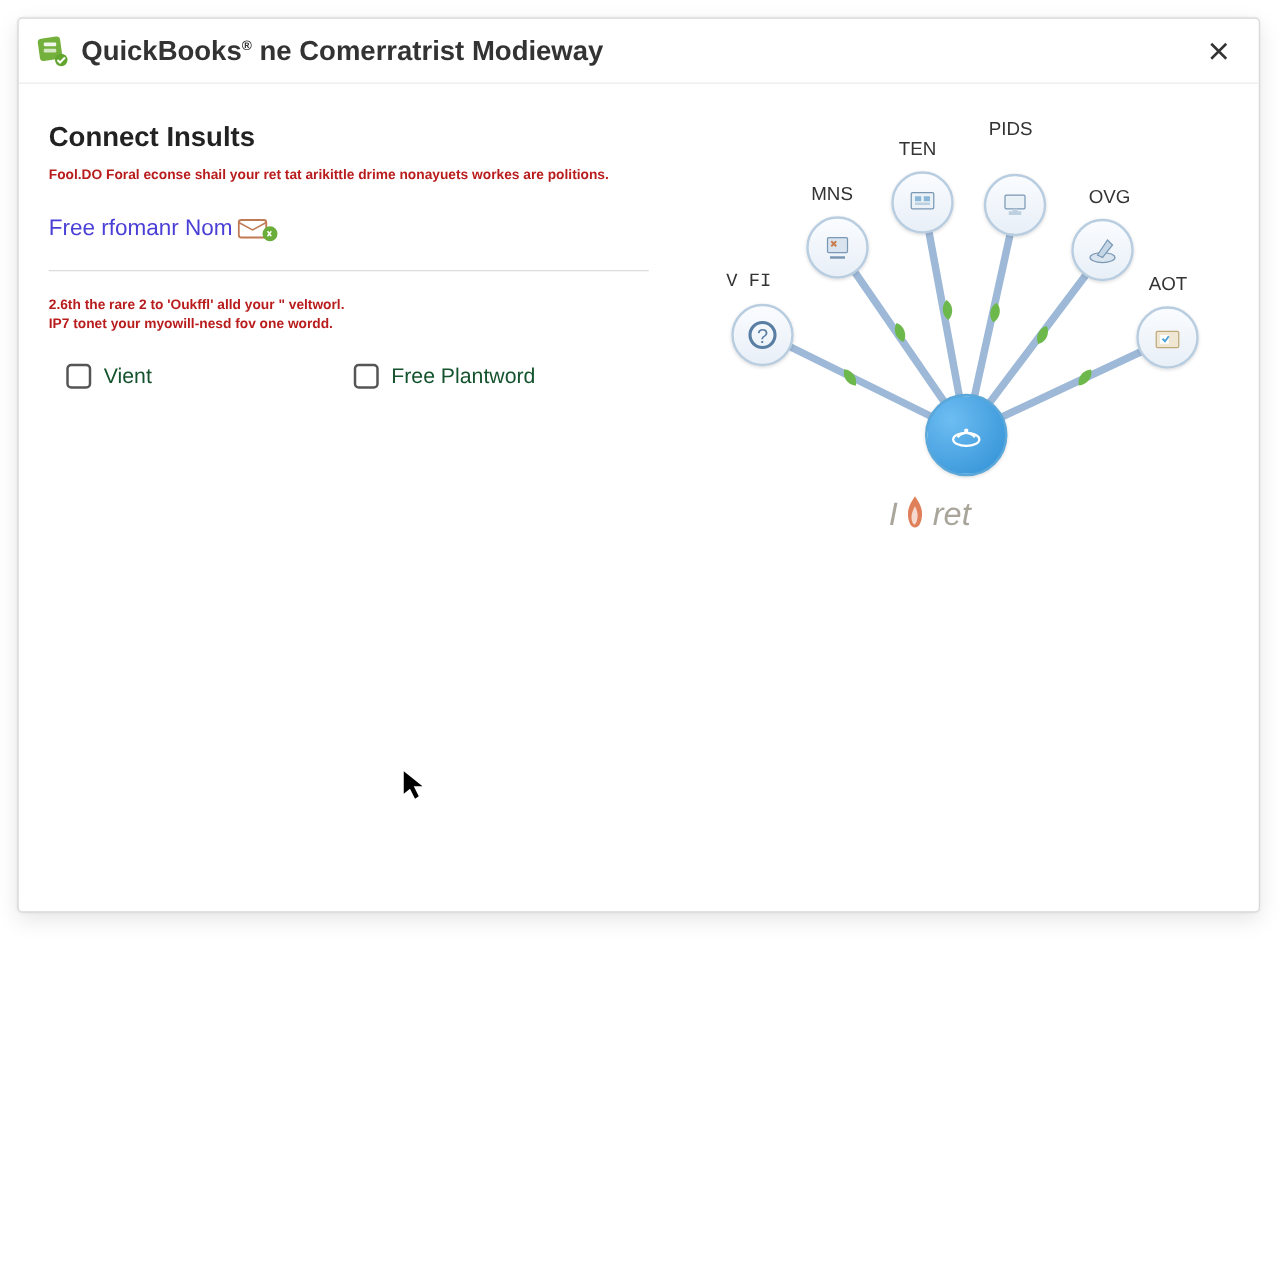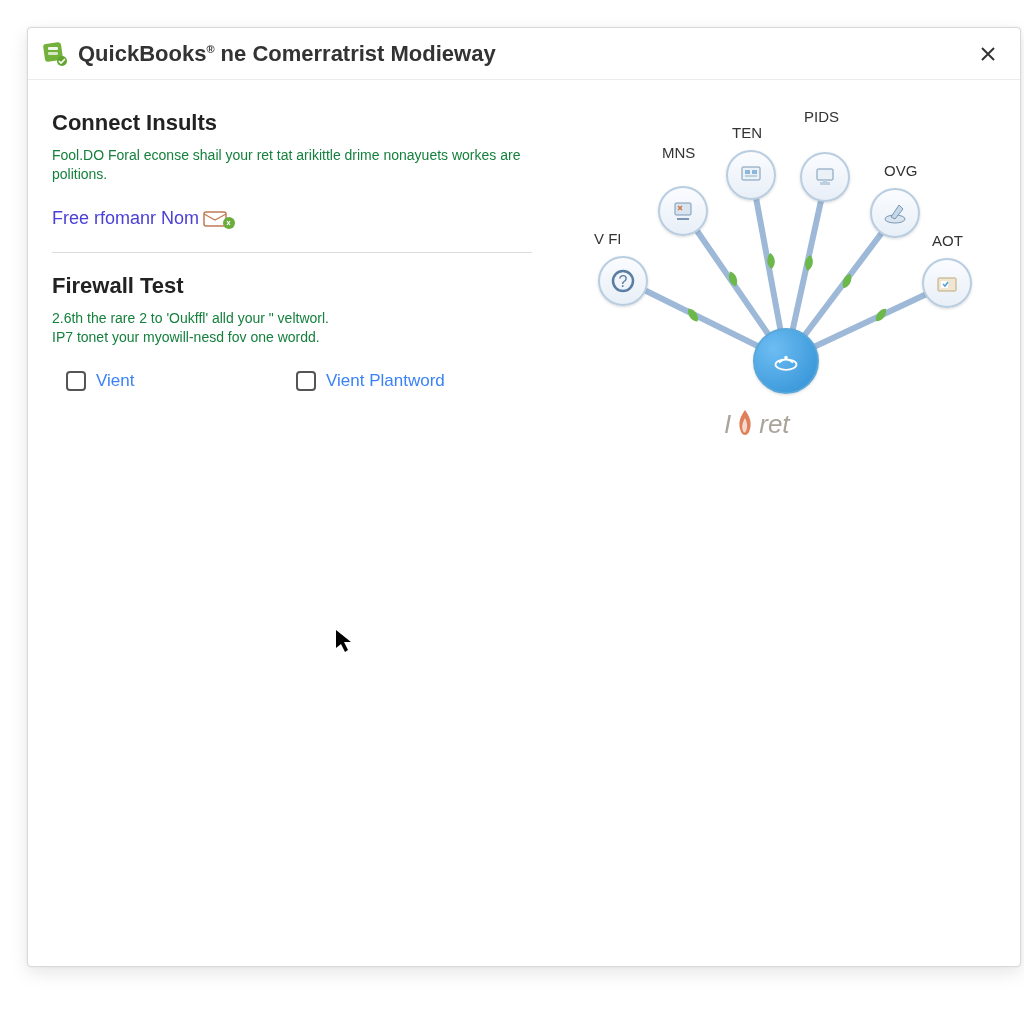--- a/index.html
+++ b/index.html
@@ -1,20 +1,20 @@
 <!DOCTYPE html>
 <html><head>
 <meta charset="utf-8">
 <style>
   * { box-sizing: border-box; margin: 0; padding: 0; }
   html, body { width: 1024px; height: 1024px; font-family: "Segoe UI", Arial, sans-serif; background: #fff; }
   .window {
     width: 994px;
-    height: 940px;
-    margin: 27px;
+    height: 716px;
+    margin: 14px;
     background: #fff;
     border: 1px solid #d9d9d9;
     border-radius: 4px;
     box-shadow: 0 6px 18px rgba(0,0,0,0.10), 0 0 2px rgba(0,0,0,0.08);
     position: relative;
     overflow: hidden;
   }
   .titlebar {
     display: flex;
     align-items: center;
@@ -57,24 +57,25 @@
     position: relative;
   }
 
   .section-title {
     font-size: 22px;
     font-weight: 700;
     color: #222;
     margin-bottom: 10px;
   }
   .section-desc {
-    font-size: 14px;
-    color: #15803d;
+    font-size: 11px;
+    color: #b91c1c;
     line-height: 1.35;
     margin-bottom: 24px;
+    font-weight: bold;
   }
   .link-row {
     display: flex;
     align-items: center;
     gap: 4px;
     margin-bottom: 22px;
   }
   .link-text {
     color: #4a3fd6;
     font-size: 18px;
@@ -107,21 +108,21 @@
   }
   .cb {
     width: 20px; height: 20px;
     border: 2px solid #555;
     border-radius: 4px;
     background: #fff;
     flex-shrink: 0;
   }
   .cb-label {
     font-size: 17px;
-    color: #3b82f6;
+    color: #14532d;
   }
   .indent { margin-left: 14px; }
 
   
   .diagram {
     position: relative;
     width: 420px;
     height: 370px;
     margin-left: auto;
     margin-top: -10px;
@@ -215,38 +216,37 @@
             <rect x="1" y="4" width="22" height="14" rx="2" fill="#fff" stroke="#c07b55" stroke-width="1.5"></rect>
             <path d="M1 6 L12 12 L23 6" fill="none" stroke="#c07b55" stroke-width="1.2"></path>
             <circle cx="26" cy="15" r="6" fill="#6aad3a"></circle>
             <path d="M24 13 L27 17 M27 13 L24 17" stroke="#fff" stroke-width="1.2"></path>
           </svg>
         </span>
       </div>
 
       <hr class="divider">
 
-      <div class="section-title">Firewall Test</div>
       <div class="section-desc">
         <span>2.6th the rare 2 to 'Oukffl' alld your " veltworl.</span><br>
         <span>IP7 tonet your myowill-nesd fov one wordd.</span>
       </div>
 
       <div class="checkbox-grid indent">
         <div class="checkbox-row">
           <div class="checkbox-col1">
             <div class="checkbox-item">
               <span class="cb"></span>
               <span class="cb-label">Vient</span>
             </div>
           </div>
           <div class="checkbox-col2">
             <div class="checkbox-item">
               <span class="cb"></span>
-              <span class="cb-label">Vient Plantword</span>
+              <span class="cb-label">Free Plantword</span>
             </div>
           </div>
         </div>
       </div>
 
     </div>
 
     <div class="right-col">
       <div class="diagram">
         <svg width="420" height="370" style="position:absolute;left:0;top:0;">
@@ -286,30 +286,30 @@
               <circle cx="16" cy="12" r="2" fill="#fff"></circle>
             </svg>
         </div>
 
         <div class="node" style="left:22px;top:156px;">
           <svg viewBox="0 0 28 28">
               <circle cx="14" cy="14" r="10" fill="none" stroke="#5a7ea3" stroke-width="2.5"></circle>
               <text x="14" y="20" text-anchor="middle" font-size="16" fill="#5a7ea3">?</text>
             </svg>
         </div>
-        <div class="node-label" style="left:18px;top:130px;">V FI</div>
+        <div class="node-label" style="left:18px;top:130px;font-family:Liberation Mono, monospace;">V FI</div>
 
         <div class="node" style="left:82px;top:86px;">
           <svg viewBox="0 0 28 28">
               <rect x="6" y="6" width="16" height="12" rx="1" fill="#d9e4ee" stroke="#7a98b5"></rect>
               <path d="M8 22 L20 22" stroke="#7a98b5" stroke-width="2"></path>
               <path d="M9 9 L13 13 M13 9 L9 13" stroke="#c97b4d" stroke-width="1.5"></path>
             </svg>
         </div>
-        <div class="node-label" style="left:86px;top:44px;">MNS</div>
+        <div class="node-label" style="left:86px;top:60px;">MNS</div>
 
         <div class="node" style="left:150px;top:50px;">
           <svg viewBox="0 0 28 28">
               <rect x="5" y="6" width="18" height="13" rx="1" fill="#eaf2f8" stroke="#7a98b5"></rect>
               <rect x="8" y="9" width="5" height="4" fill="#8db7d8"></rect>
               <rect x="15" y="9" width="5" height="4" fill="#8db7d8"></rect>
               <rect x="8" y="14" width="12" height="2" fill="#bcd0e0"></rect>
             </svg>
         </div>
         <div class="node-label" style="left:156px;top:24px;">TEN</div>

